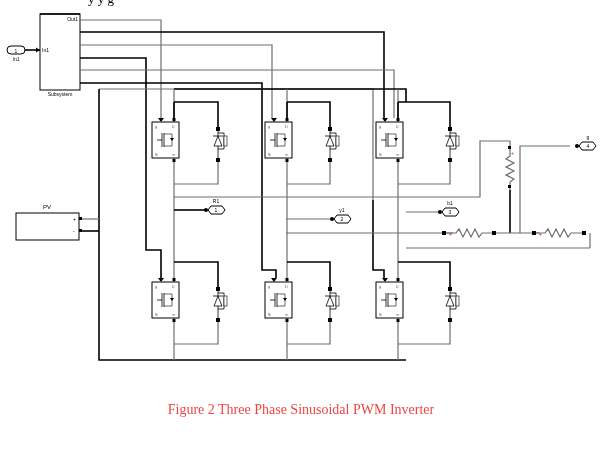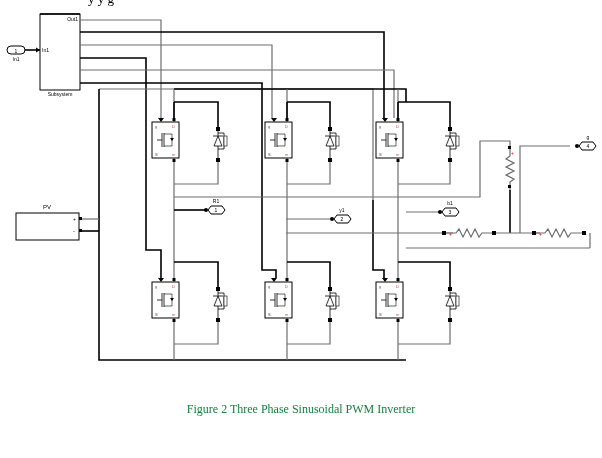--- a/index.html
+++ b/index.html
@@ -4,21 +4,21 @@
   <style>
     html, body { margin:0; padding:0; background:#ffffff; }
     body { width:602px; height:458px; position:relative; overflow:hidden; font-family:"Liberation Sans", sans-serif; }
     svg#diagram { position:absolute; left:0; top:0; }
     .w { stroke:#000; stroke-width:1.6; fill:none; }
     .g { stroke:#6e6e6e; stroke-width:1.2; fill:none; }
     .blk { fill:#fff; stroke:#000; stroke-width:1; }
     .sm { font-family:"Liberation Sans", sans-serif; font-size:5px; fill:#000; }
     .lbl { font-family:"Liberation Sans", sans-serif; font-size:6px; fill:#000; }
     #caption { position:absolute; left:0; width:602px; top:402px; text-align:center;
-      font-family:"Liberation Serif", serif; font-size:12px; color:#15803d; }
+      font-family:"Liberation Serif", serif; font-size:14px; color:#ef4444; }
     #header-fragment { position:absolute; left:88px; top:-9px; font-family:"Liberation Serif", serif; font-size:13px; color:#000; }
   </style>
 </head>
 <body>
 
 <div id="header-fragment">y  y        g</div>
 
 <svg id="diagram" width="602" height="400" viewBox="0 0 602 400">
 
   <g>

